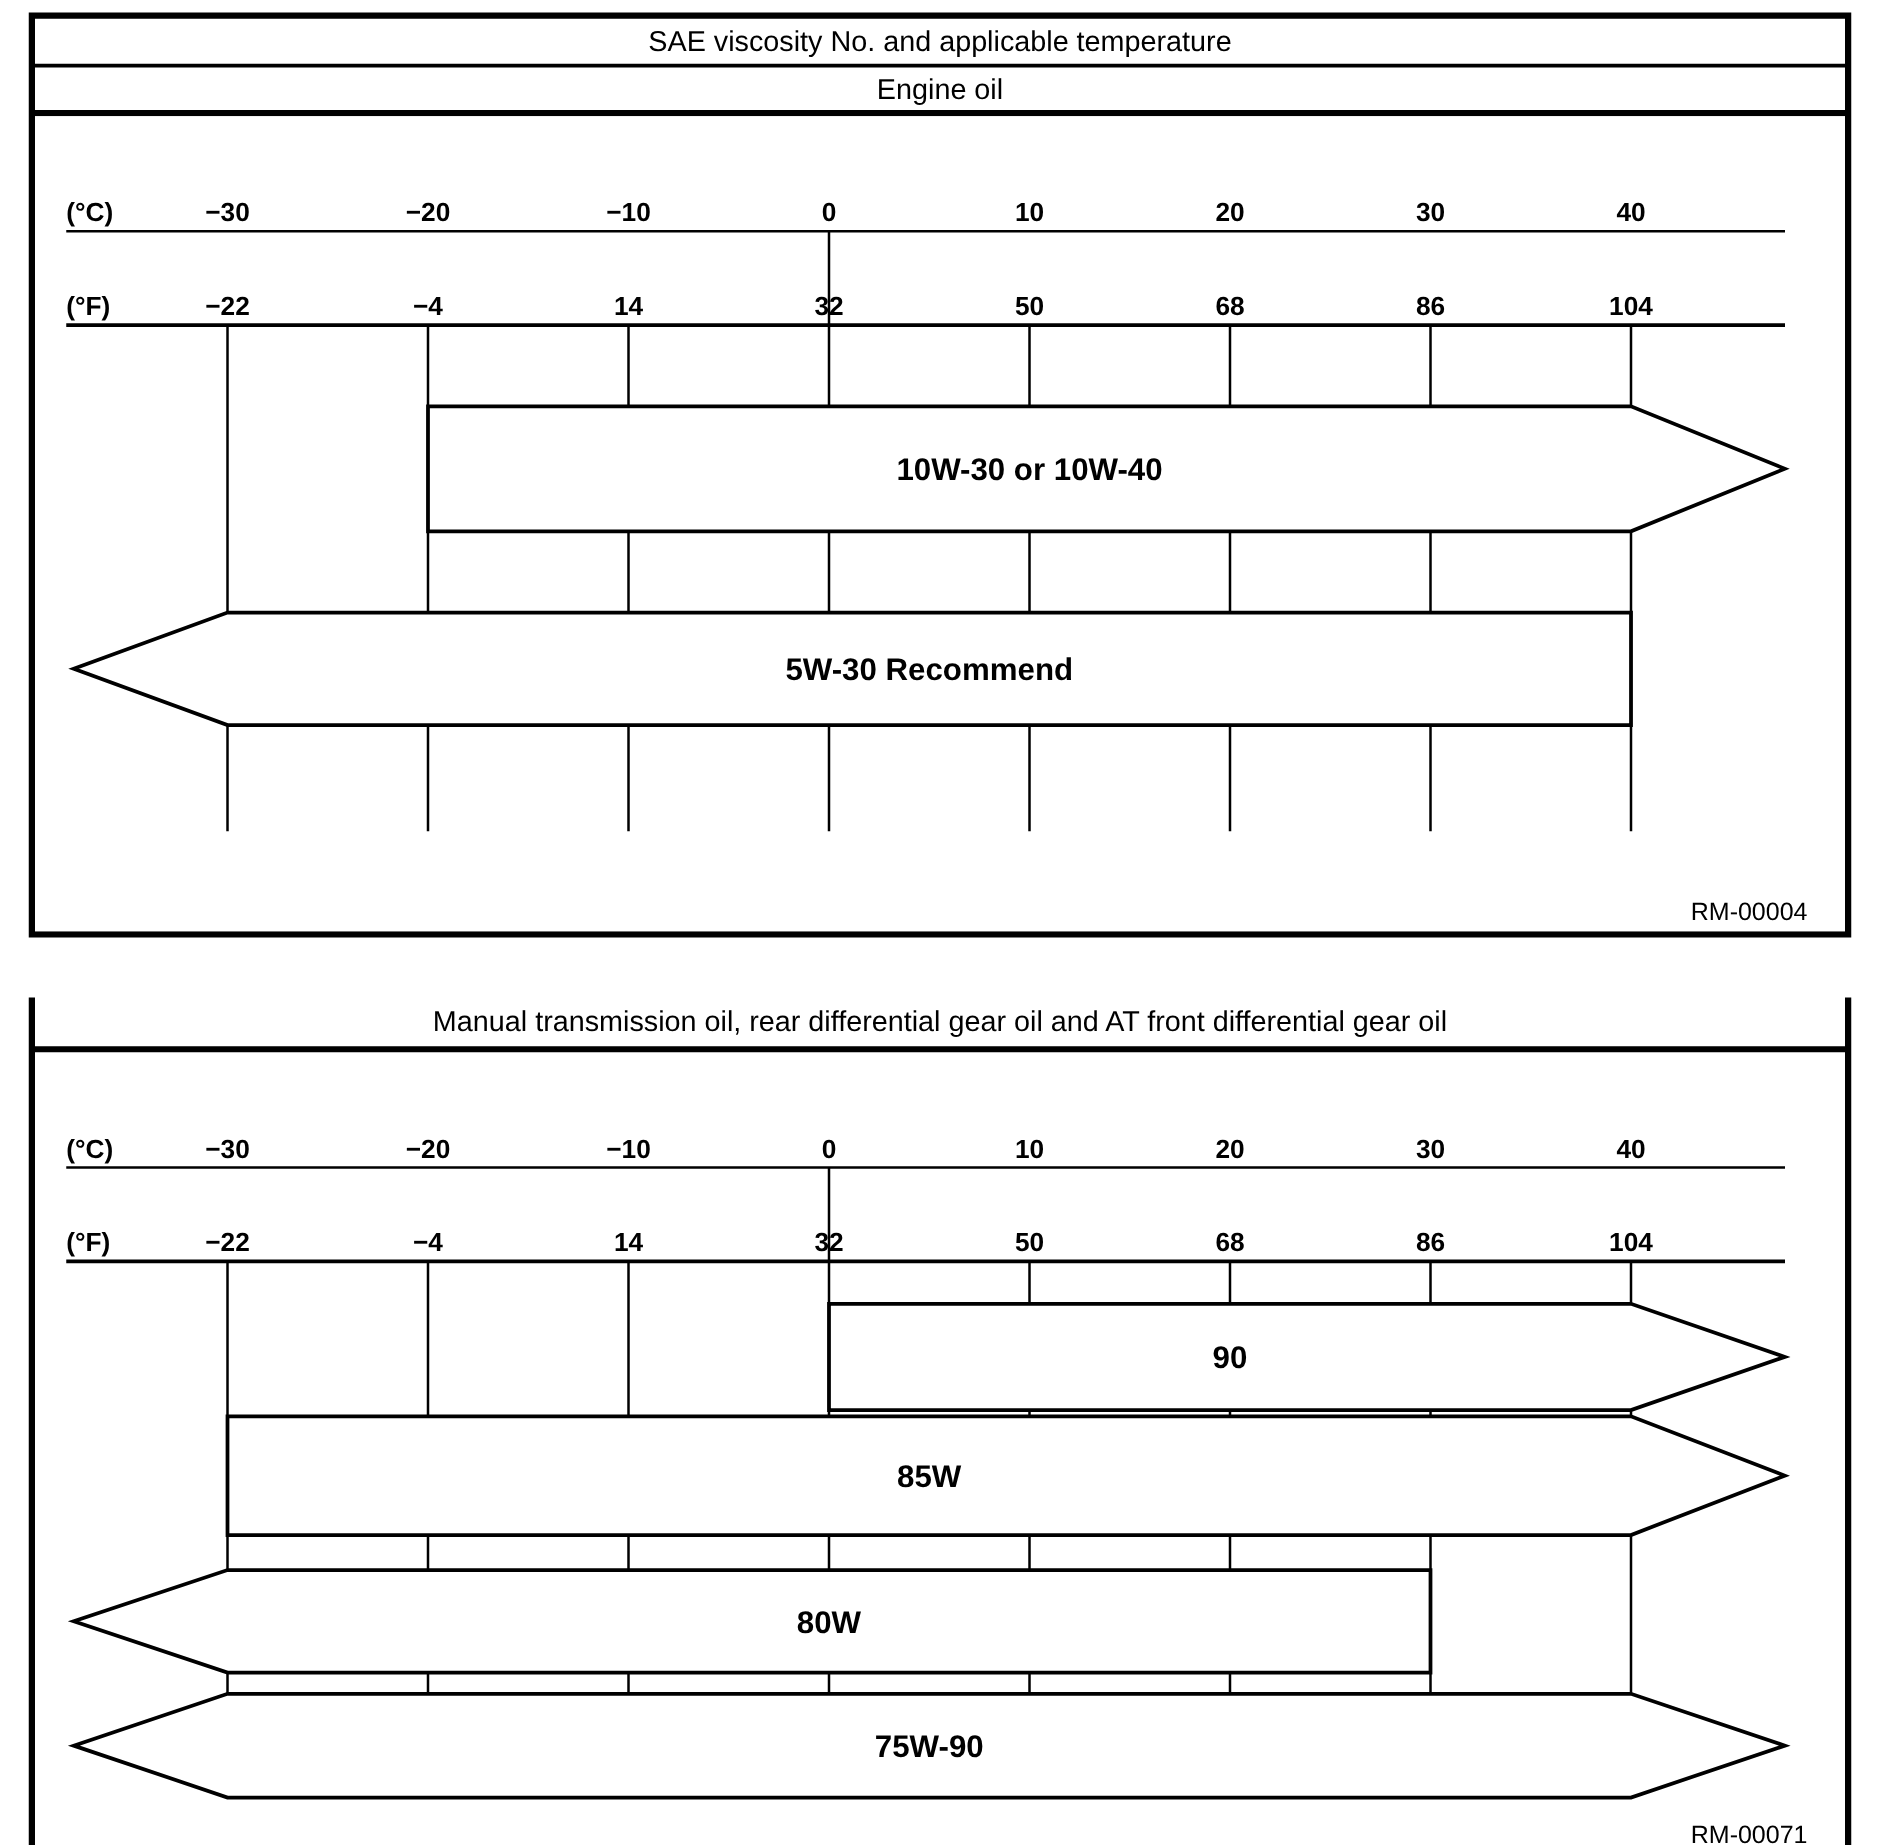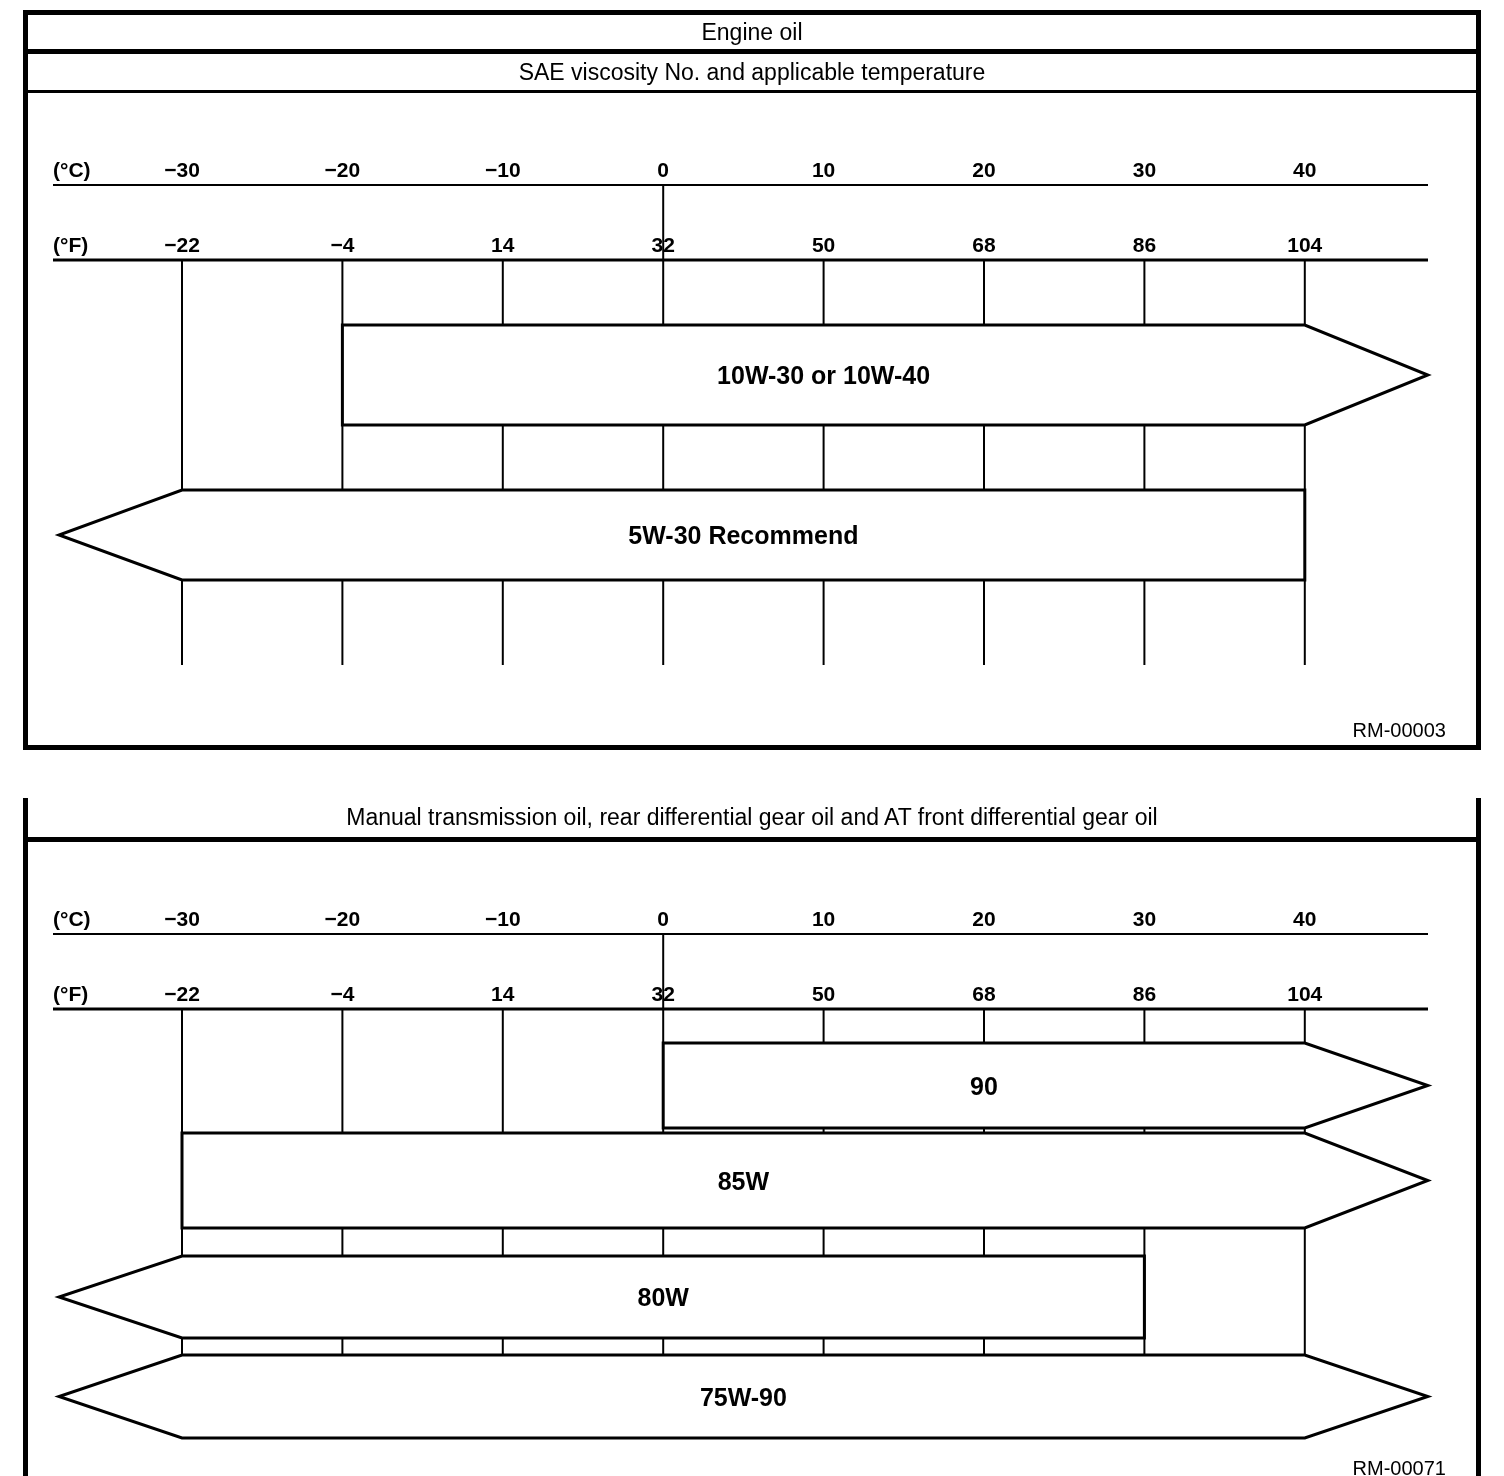--- a/index.html
+++ b/index.html
@@ -52,22 +52,22 @@
   }
   #figid-top{ bottom:4px; }
   #figid-bottom{ bottom:6px; }
 </style>
 </head>
 <body>
 
 <div class="canvas">
 
   <section class="panel" id="panel-top">
+    <div class="hdr hdr-main">SAE viscosity No. and applicable temperature</div>
     <div class="hdr hdr-sub">Engine oil</div>
-    <div class="hdr hdr-main">SAE viscosity No. and applicable temperature</div>
     <div class="chart" id="chart-top">
       <svg id="svg-top" width="1448" height="652" viewBox="0 0 1448 652">
           <line x1="154" y1="167" x2="154" y2="572" stroke="#000000" stroke-width="2"></line>
           <line x1="314.4" y1="167" x2="314.4" y2="572" stroke="#000000" stroke-width="2"></line>
           <line x1="474.8" y1="167" x2="474.8" y2="572" stroke="#000000" stroke-width="2"></line>
           <line x1="635.2" y1="167" x2="635.2" y2="572" stroke="#000000" stroke-width="2"></line>
           <line x1="795.6" y1="167" x2="795.6" y2="572" stroke="#000000" stroke-width="2"></line>
           <line x1="956" y1="167" x2="956" y2="572" stroke="#000000" stroke-width="2"></line>
           <line x1="1116.4" y1="167" x2="1116.4" y2="572" stroke="#000000" stroke-width="2"></line>
           <line x1="1276.8" y1="167" x2="1276.8" y2="572" stroke="#000000" stroke-width="2"></line>
@@ -90,21 +90,21 @@
           <text x="635.2" y="159" text-anchor="middle" font-size="21" font-weight="bold" fill="#000000">32</text>
           <text x="795.6" y="159" text-anchor="middle" font-size="21" font-weight="bold" fill="#000000">50</text>
           <text x="956" y="159" text-anchor="middle" font-size="21" font-weight="bold" fill="#000000">68</text>
           <text x="1116.4" y="159" text-anchor="middle" font-size="21" font-weight="bold" fill="#000000">86</text>
           <text x="1276.8" y="159" text-anchor="middle" font-size="21" font-weight="bold" fill="#000000">104</text>
           <polygon points="314.4,232 1276.8,232 1399.8,282 1276.8,332 314.4,332" fill="#ffffff" stroke="#000000" stroke-width="3" stroke-linejoin="miter"></polygon>
           <text x="795.5999999999999" y="291" text-anchor="middle" font-size="25" font-weight="bold" fill="#000000">10W-30 or 10W-40</text>
           <polygon points="154,397 1276.8,397 1276.8,487 154,487 31,442" fill="#ffffff" stroke="#000000" stroke-width="3" stroke-linejoin="miter"></polygon>
           <text x="715.4" y="451" text-anchor="middle" font-size="25" font-weight="bold" fill="#000000">5W-30 Recommend</text>
         </svg>
-      <div class="figid" id="figid-top">RM-00003</div>
+      <div class="figid" id="figid-top">RM-00004</div>
     </div>
   </section>
 
   <section class="panel" id="panel-bottom">
     <div class="hdr hdr-only">Manual transmission oil, rear differential gear oil and AT front differential gear oil</div>
     <div class="chart" id="chart-bottom">
       <svg id="svg-bottom" width="1448" height="643" viewBox="0 0 1448 643">
           <line x1="154" y1="167" x2="154" y2="520" stroke="#000000" stroke-width="2"></line>
           <line x1="314.4" y1="167" x2="314.4" y2="520" stroke="#000000" stroke-width="2"></line>
           <line x1="474.8" y1="167" x2="474.8" y2="520" stroke="#000000" stroke-width="2"></line>

